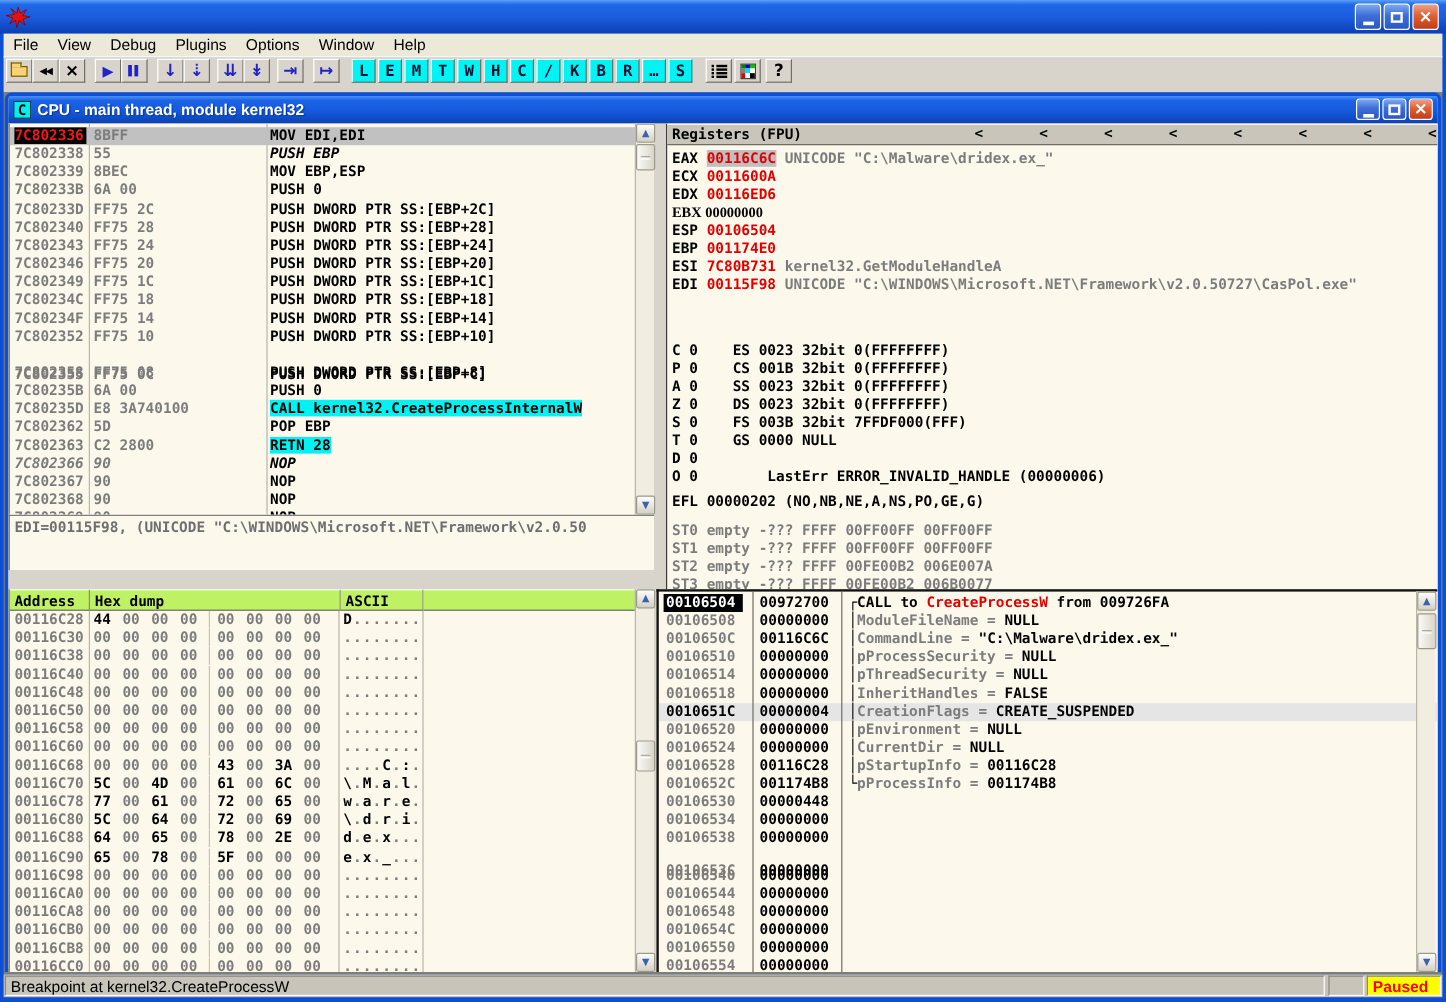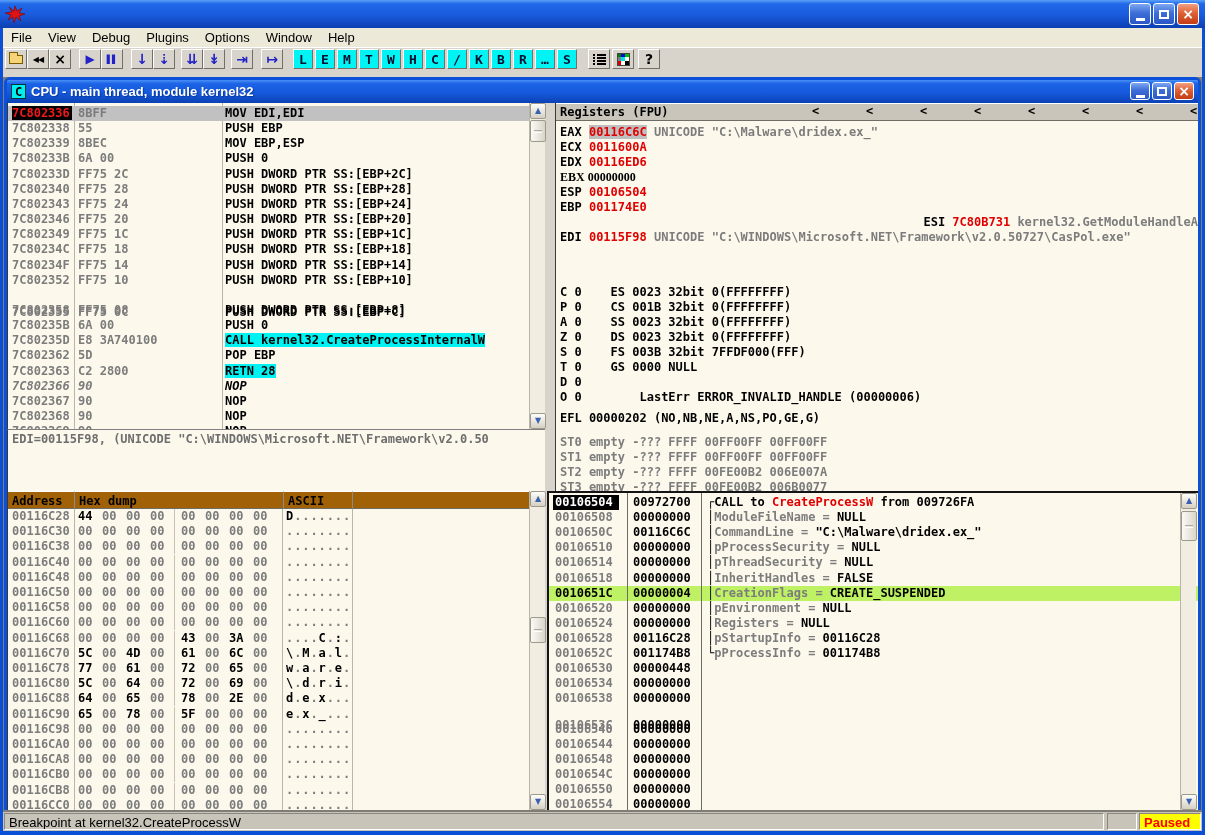--- a/index.html
+++ b/index.html
@@ -69,42 +69,42 @@
   .row { position:absolute; left:0; right:0; height:15px; line-height:15px; white-space:pre; }
   .row.sel { background:#C1C1C1; }
   .cell { position:absolute; top:0; height:15px; overflow:hidden; }
   .gray { color:#7C7C7C; }
   .red  { color:#E00000; }
   .bpaddr { background:#000; color:#F21818; padding:0 2px; margin-left:-2px; }
   .hl-cyan { background:#00F2F2; }
   .valsel { background:#BFBFBF; }
 
   
-  .info { left:0; top:326px; width:538px; height:62px; border-top:1px solid #808080; border-left:1px solid #3A3A3A; }
+  .info { left:0; top:326px; width:538px; height:46px; border-top:1px solid #808080; border-left:1px solid #3A3A3A; }
   .info span { position:absolute; left:4px; top:2px; white-space:pre; color:#6E6E6E; }
 
   
   .dump { left:0; top:388px; width:538px; height:319px; border-left:1px solid #3A3A3A; }
-  .hdr { position:absolute; top:0; height:18px; background:#a16207; color:#000;
+  .hdr { position:absolute; top:0; height:18px; background:#bef264; color:#000;
     border-right:1px solid #8E8B82; border-bottom:1px solid #6F6D66; border-top:1px solid #FFF;
     padding:1px 0 0 4px; line-height:16px; }
   .byte { display:inline-block; width:24px; }
   .byte.grp { border-left:1px solid #C5C1B5; padding-left:6px; width:31px; }
 
   
   .regs { left:548px; top:0; width:643px; height:392px; border-left:1px solid #3A3A3A; }
   .regs-h { position:absolute; left:0; right:0; top:0; height:18px; background:#C9C5BB;
     border-bottom:1px solid #6F6D66; border-top:1px solid #fff; line-height:17px; padding-left:4px; }
   .chev { position:absolute; top:0; font:bold 12px "DejaVu Sans Mono",monospace; }
   .rline { position:absolute; left:4px; right:0; height:15px; line-height:15px; white-space:pre; }
 
   
   .stack { left:540px; top:388px; width:651px; height:319px;
     border-top:2px solid #141414; border-left:2px solid #141414; }
-  .stack .row.hl { background:#bef264; }
+  .stack .row.hl { background:#e5e5e5; }
   .saddr { position:absolute; left:6px; width:66px; }
   .saddr.on { background:#000; color:#fff; padding:0 2px; margin-left:-2px; }
   .sval { position:absolute; left:84px; width:70px; }
   .scom { position:absolute; left:158px; right:16px; white-space:pre; }
 
   
   .sb { position:absolute; width:16px; background:#F1EEE1; border-left:1px solid #B9B5AA; }
   .sbtn { position:absolute; left:0px; width:16px; height:16px;
     background:linear-gradient(180deg,#FDFDFA,#D5D0C3); border:1px solid #9D9A8D; border-radius:2px;
     color:#3A62B0; font:bold 8px "DejaVu Sans",sans-serif; text-align:center; line-height:14px; }
@@ -240,21 +240,21 @@
             <span class="g-x">×</span>
           </div>
       </div>
     </div>
     <div class="client">
 
       <div class="pane disasm" id="disasm">
         <div class="vline" style="left:66px"></div>
         <div class="vline" style="left:214px"></div>
       <div class="row sel" style="top: 3px;"><span class="cell" style="left: 4px; width: 62px;"><span class="bpaddr">7C802336</span></span><span class="cell gray" style="left: 70px; width: 142px;">8BFF</span><span class="cell" style="left: 217px; right: 0px;"><span>MOV EDI,EDI</span></span></div>
-          <div class="row" style="top: 18.15px;"><span class="cell" style="left: 4px; width: 62px;"><span class="gray">7C802338</span></span><span class="cell gray" style="left: 70px; width: 142px;">55</span><span class="cell" style="left: 217px; right: 16px;"><span>PUSH EBP</span></span></div>
+          <div class="row" style="top: 18.15px;"><span class="cell" style="left: 4px; width: 62px;"><span class="gray">7C802338</span></span><span class="cell gray" style="left: 70px; width: 142px;">55</span><span class="cell" style="left: 217px; right: 16px; font-style: italic;"><span>PUSH EBP</span></span></div>
           <div class="row" style="top: 33.3px;"><span class="cell" style="left: 4px; width: 62px;"><span class="gray">7C802339</span></span><span class="cell gray" style="left: 70px; width: 142px;">8BEC</span><span class="cell" style="left: 217px; right: 0px;"><span>MOV EBP,ESP</span></span></div>
           <div class="row" style="top: 48.45px;"><span class="cell" style="left: 4px; width: 62px;"><span class="gray">7C80233B</span></span><span class="cell gray" style="left: 70px; width: 142px;">6A 00</span><span class="cell" style="left: 217px; right: 0px;"><span>PUSH 0</span></span></div>
           <div class="row" style="top: 63.6px;"><span class="cell" style="left: 4px; width: 62px;"><span class="gray">7C80233D</span></span><span class="cell gray" style="left: 70px; width: 142px;">FF75 2C</span><span class="cell" style="left: 217px; right: 0px;"><span>PUSH DWORD PTR SS:[EBP+2C]</span></span></div>
           <div class="row" style="top: 78.75px;"><span class="cell" style="left: 4px; width: 62px;"><span class="gray">7C802340</span></span><span class="cell gray" style="left: 70px; width: 142px;">FF75 28</span><span class="cell" style="left: 217px; right: 0px;"><span>PUSH DWORD PTR SS:[EBP+28]</span></span></div>
           <div class="row" style="top: 93.9px;"><span class="cell" style="left: 4px; width: 62px;"><span class="gray">7C802343</span></span><span class="cell gray" style="left: 70px; width: 142px;">FF75 24</span><span class="cell" style="left: 217px; right: 0px;"><span>PUSH DWORD PTR SS:[EBP+24]</span></span></div>
           <div class="row" style="top: 109.05px;"><span class="cell" style="left: 4px; width: 62px;"><span class="gray">7C802346</span></span><span class="cell gray" style="left: 70px; width: 142px;">FF75 20</span><span class="cell" style="left: 217px; right: 0px;"><span>PUSH DWORD PTR SS:[EBP+20]</span></span></div>
           <div class="row" style="top: 124.2px;"><span class="cell" style="left: 4px; width: 62px;"><span class="gray">7C802349</span></span><span class="cell gray" style="left: 70px; width: 142px;">FF75 1C</span><span class="cell" style="left: 217px; right: 0px;"><span>PUSH DWORD PTR SS:[EBP+1C]</span></span></div>
           <div class="row" style="top: 139.35px;"><span class="cell" style="left: 4px; width: 62px;"><span class="gray">7C80234C</span></span><span class="cell gray" style="left: 70px; width: 142px;">FF75 18</span><span class="cell" style="left: 217px; right: 0px;"><span>PUSH DWORD PTR SS:[EBP+18]</span></span></div>
           <div class="row" style="top: 154.5px;"><span class="cell" style="left: 4px; width: 62px;"><span class="gray">7C80234F</span></span><span class="cell gray" style="left: 70px; width: 142px;">FF75 14</span><span class="cell" style="left: 217px; right: 0px;"><span>PUSH DWORD PTR SS:[EBP+14]</span></span></div>
           <div class="row" style="top: 169.65px;"><span class="cell" style="left: 4px; width: 62px;"><span class="gray">7C802352</span></span><span class="cell gray" style="left: 70px; width: 142px;">FF75 10</span><span class="cell" style="left: 217px; right: 0px;"><span>PUSH DWORD PTR SS:[EBP+10]</span></span></div>
@@ -317,21 +317,21 @@
       <div class="pane regs" id="regs">
         <div class="regs-h">
           <span>Registers (FPU)</span>
         <span class="chev" style="left: 256px;">&lt;</span><span class="chev" style="left: 310px;">&lt;</span><span class="chev" style="left: 364px;">&lt;</span><span class="chev" style="left: 418px;">&lt;</span><span class="chev" style="left: 472px;">&lt;</span><span class="chev" style="left: 526px;">&lt;</span><span class="chev" style="left: 580px;">&lt;</span><span class="chev" style="left: 634px;">&lt;</span></div>
       <div class="rline" style="top: 22px;"><span>EAX </span><span class="red valsel">00116C6C</span><span class="gray"> UNICODE "C:\Malware\dridex.ex_"</span></div>
           <div class="rline" style="top: 37px;"><span>ECX </span><span class="red">0011600A</span></div>
           <div class="rline" style="top: 52px;"><span>EDX </span><span class="red">00116ED6</span></div>
           <div class="rline" style="top: 67px; font-family: Liberation Serif, serif;"><span>EBX </span><span>00000000</span></div>
           <div class="rline" style="top: 82px;"><span>ESP </span><span class="red">00106504</span></div>
           <div class="rline" style="top: 97px;"><span>EBP </span><span class="red">001174E0</span></div>
-          <div class="rline" style="top: 112px; text-align: right;"><span>ESI </span><span class="red">7C80B731</span><span class="gray"> kernel32.GetModuleHandleA</span></div>
+          <div class="rline" style="top: 112px;"><span>ESI </span><span class="red">7C80B731</span><span class="gray"> kernel32.GetModuleHandleA</span></div>
           <div class="rline" style="top: 127px;"><span>EDI </span><span class="red">00115F98</span><span class="gray"> UNICODE "C:\WINDOWS\Microsoft.NET\Framework\v2.0.50727\CasPol.exe"</span></div>
           <div class="rline" style="top: 182px;"><span>C 0    ES 0023 32bit 0(FFFFFFFF)</span></div>
           <div class="rline" style="top: 197px;"><span>P 0    CS 001B 32bit 0(FFFFFFFF)</span></div>
           <div class="rline" style="top: 212px;"><span>A 0    SS 0023 32bit 0(FFFFFFFF)</span></div>
           <div class="rline" style="top: 227px;"><span>Z 0    DS 0023 32bit 0(FFFFFFFF)</span></div>
           <div class="rline" style="top: 242px;"><span>S 0    FS 003B 32bit 7FFDF000(FFF)</span></div>
           <div class="rline" style="top: 257px;"><span>T 0    GS 0000 NULL</span></div>
           <div class="rline" style="top: 272px;"><span>D 0</span></div>
           <div class="rline" style="top: 287px;"><span>O 0        LastErr ERROR_INVALID_HANDLE (00000006)</span></div>
           <div class="rline" style="top: 308px;"><span>EFL 00000202 (NO,NB,NE,A,NS,PO,GE,G)</span></div>
@@ -343,21 +343,21 @@
 
       <div class="pane stack" id="stack">
           <div class="row" style="top: 2px;"><span class="saddr on">00106504</span><span class="sval">00972700</span><span class="scom"><span>┌CALL to </span><span class="red">CreateProcessW</span><span> from 009726FA</span></span></div>
           <div class="row" style="top: 17.1px;"><span class="saddr gray">00106508</span><span class="sval">00000000</span><span class="scom"><span>│</span><span class="gray">ModuleFileName = </span><span>NULL</span></span></div>
           <div class="row" style="top: 32.2px;"><span class="saddr gray">0010650C</span><span class="sval">00116C6C</span><span class="scom"><span>│</span><span class="gray">CommandLine = </span><span>"C:\Malware\dridex.ex_"</span></span></div>
           <div class="row" style="top: 47.3px;"><span class="saddr gray">00106510</span><span class="sval">00000000</span><span class="scom"><span>│</span><span class="gray">pProcessSecurity = </span><span>NULL</span></span></div>
           <div class="row" style="top: 62.4px;"><span class="saddr gray">00106514</span><span class="sval">00000000</span><span class="scom"><span>│</span><span class="gray">pThreadSecurity = </span><span>NULL</span></span></div>
           <div class="row" style="top: 77.5px;"><span class="saddr gray">00106518</span><span class="sval">00000000</span><span class="scom"><span>│</span><span class="gray">InheritHandles = </span><span>FALSE</span></span></div>
           <div class="row hl" style="top: 92.6px;"><span class="saddr ">0010651C</span><span class="sval">00000004</span><span class="scom"><span>│</span><span class="gray">CreationFlags = </span><span>CREATE_SUSPENDED</span></span></div>
           <div class="row" style="top: 107.7px;"><span class="saddr gray">00106520</span><span class="sval">00000000</span><span class="scom"><span>│</span><span class="gray">pEnvironment = </span><span>NULL</span></span></div>
-          <div class="row" style="top: 122.8px;"><span class="saddr gray">00106524</span><span class="sval">00000000</span><span class="scom"><span>│</span><span class="gray">Registers = </span><span>NULL</span></span></div>
+          <div class="row" style="top: 122.8px;"><span class="saddr gray">00106524</span><span class="sval">00000000</span><span class="scom"><span>│</span><span class="gray">CurrentDir = </span><span>NULL</span></span></div>
           <div class="row" style="top: 137.9px;"><span class="saddr gray">00106528</span><span class="sval">00116C28</span><span class="scom"><span>│</span><span class="gray">pStartupInfo = </span><span>00116C28</span></span></div>
           <div class="row" style="top: 153px;"><span class="saddr gray">0010652C</span><span class="sval">001174B8</span><span class="scom"><span>└</span><span class="gray">pProcessInfo = </span><span>001174B8</span></span></div>
           <div class="row" style="top: 168.1px;"><span class="saddr gray">00106530</span><span class="sval">00000448</span></div>
           <div class="row" style="top: 183.2px;"><span class="saddr gray">00106534</span><span class="sval">00000000</span></div>
           <div class="row" style="top: 198.3px;"><span class="saddr gray">00106538</span><span class="sval">00000000</span></div>
           <div class="row" style="top: 213.4px; margin-top: 12px;"><span class="saddr gray">0010653C</span><span class="sval">00000000</span></div>
           <div class="row" style="top: 228.5px;"><span class="saddr gray">00106540</span><span class="sval">00000000</span></div>
           <div class="row" style="top: 243.6px;"><span class="saddr gray">00106544</span><span class="sval">00000000</span></div>
           <div class="row" style="top: 258.7px;"><span class="saddr gray">00106548</span><span class="sval">00000000</span></div>
           <div class="row" style="top: 273.8px;"><span class="saddr gray">0010654C</span><span class="sval">00000000</span></div>

